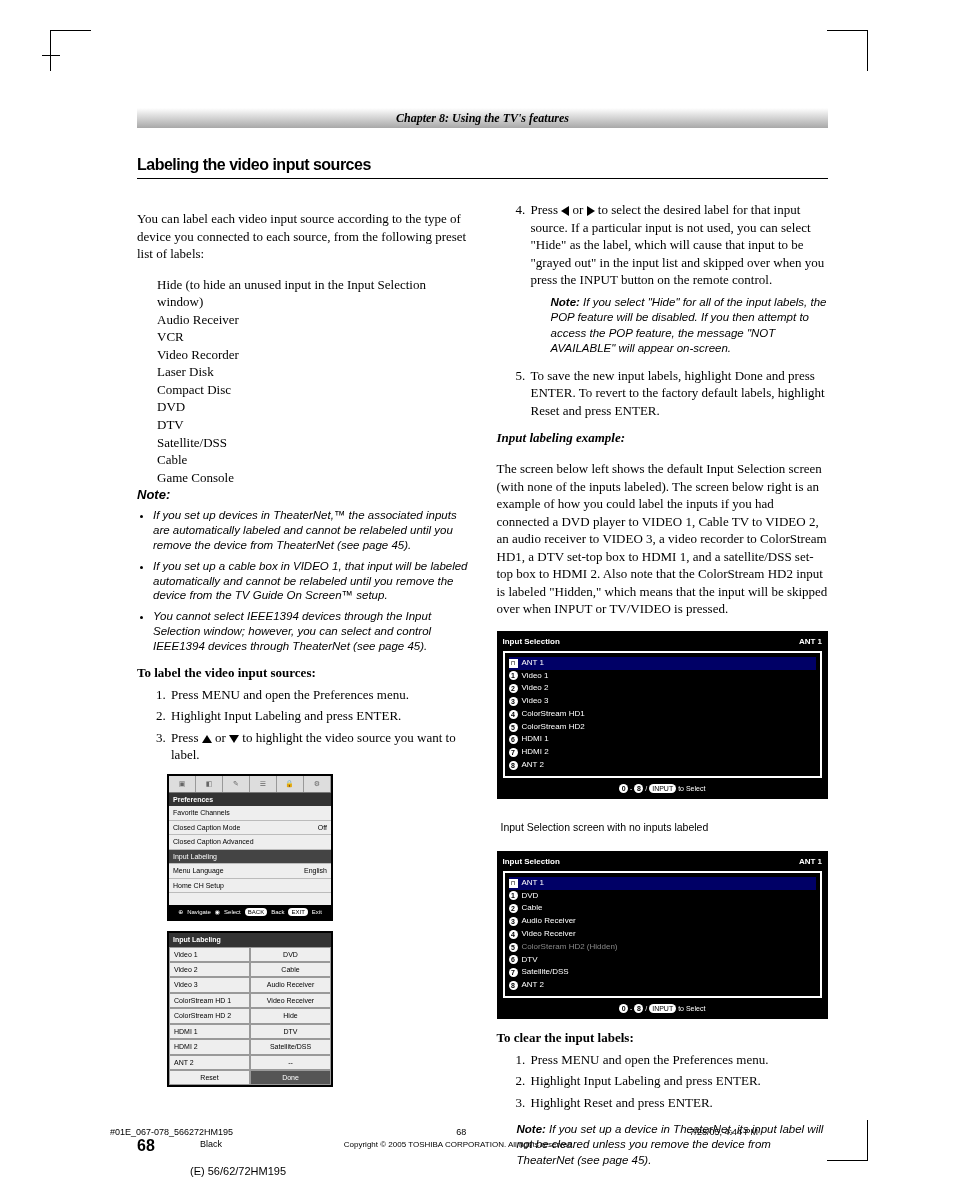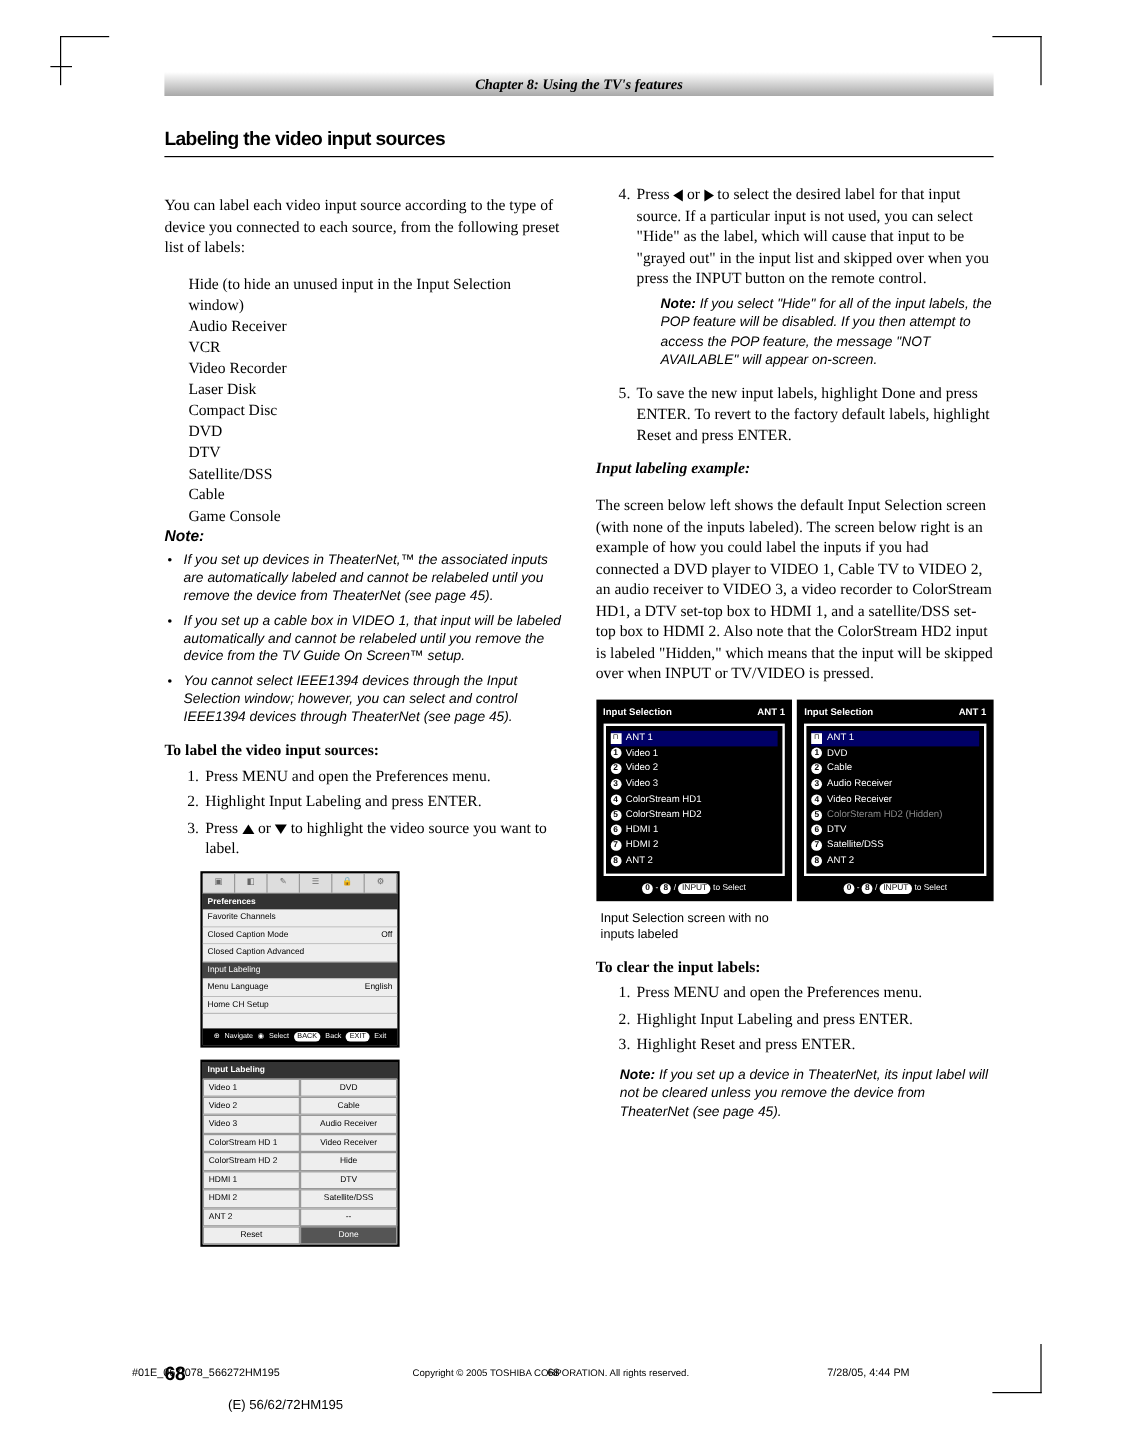--- a/index.html
+++ b/index.html
@@ -9,21 +9,21 @@
     font-size: 12px;
     color: #000;
     width: 954px;
     background: #fff;
   }
   .page {
     position: relative;
     width: 918px;
     height: 1191px;
     box-sizing: border-box;
-    padding: 60px 90px 40px 137px;
+    padding: 108px 90px 40px 137px;
   }
   .crop-tl, .crop-tr, .crop-br { position: absolute; width: 40px; height: 40px; }
   .crop-tl { top: 30px; left: 50px; border-left: 1px solid #000; border-top: 1px solid #000; }
   .crop-tr { top: 30px; right: 50px; border-right: 1px solid #000; border-top: 1px solid #000; }
   .crop-br { bottom: 30px; right: 50px; border-right: 1px solid #000; border-bottom: 1px solid #000; }
   .crop-tl::after { content:''; position:absolute; left:-9px; top:24px; width:18px; border-top:1px solid #000; }
   .chapter-bar {
     height: 20px;
     background: linear-gradient(to bottom, #fff, #a8a8a8);
     text-align: center;
@@ -70,31 +70,31 @@
 
   .osd-labeling { width: 162px; border:2px solid #000; margin-top:10px; font-size:7px; background:#fff; }
   .lbl-title { background:#333; color:#fff; font-weight:bold; padding:2px 4px; }
   .lbl-row { display:flex; }
   .lbl-row span { flex:1; padding:2px 4px; border:1px solid #999; background:#eee; }
   .lbl-row span:last-child { text-align:center; }
   .lbl-btns { display:flex; }
   .lbl-btns span { flex:1; text-align:center; padding:2px; border:1px solid #999; background:#eee; font-size:7px; }
   .lbl-btns span:last-child { background:#555; color:#fff; }
 
-  .input-sel-pair { display:flex; gap:4px; margin: 10px 0 6px 0; font-family: Arial, sans-serif; }
+  .input-sel-pair { display:flex; gap:16px; margin: 10px 0 6px 0; font-family: Arial, sans-serif; flex-direction: column; }
   .input-sel-box { flex:1; }
   .isel { background:#000; color:#fff; padding:6px; font-size:8px; }
   .isel-title { display:flex; justify-content:space-between; font-weight:bold; margin-bottom:3px; }
   .isel-inner { border:2px solid #fff; padding:4px; }
   .isel-item { display:flex; align-items:center; gap:4px; padding:1px 0; }
   .isel-item.hl { background:#006; }
   .isel-num { width:9px; height:9px; border-radius:50%; background:#fff; color:#000; font-size:7px; text-align:center; line-height:9px; font-weight:bold; }
   .isel-ant { width:9px; height:9px; background:#fff; color:#000; font-size:6px; text-align:center; line-height:9px; }
   .isel-footer { text-align:center; font-size:7px; margin-top:6px; }
-  .isel-caption { font-family: Arial, sans-serif; font-size:10.5px; margin-top:8px; line-height:1.3; padding: 0 4px; }
+  .isel-caption { font-family: Arial, sans-serif; font-size:10.5px; margin-top:22px; line-height:1.3; padding: 0 4px; }
 
   .page-num { font-family: Arial, sans-serif; font-weight: bold; font-size: 16px; position:absolute; bottom: 36px; left: 137px; }
   .page-num::after { content:''; position:absolute; left: 26px; top:9px; width: 140px; }
   .copyright { position:absolute; bottom: 42px; width: 100%; text-align:center; left:0; font-family: Arial, sans-serif; font-size: 8px; }
   .footer-meta { position:absolute; bottom: 14px; left:0; width:100%; font-family: Arial, sans-serif; font-size: 9px; color:#000; }
   .footer-meta .row1 { display:flex; justify-content:space-between; padding: 0 160px 0 110px; }
   .footer-meta .row2 { padding-left: 200px; margin-top:2px; }
   .footer-meta .row3 { padding-left: 190px; margin-top:16px; font-size: 11px; }
   .tri { display:inline-block; width:0; height:0; vertical-align:middle; }
   .tri.l { border-top:5px solid transparent; border-bottom:5px solid transparent; border-right:8px solid #000; }
@@ -362,15 +362,16 @@
 
   <div class="page-num">68</div>
   <div class="copyright">Copyright © 2005 TOSHIBA CORPORATION. All rights reserved.</div>
 
   <div class="footer-meta">
     <div class="row1">
       <span>#01E_067-078_566272HM195</span>
       <span>68</span>
       <span>7/28/05, 4:44 PM</span>
     </div>
+    <div class="row2">Black</div>
     <div class="row3">(E) 56/62/72HM195</div>
   </div>
 </div>
 
 </body></html>

